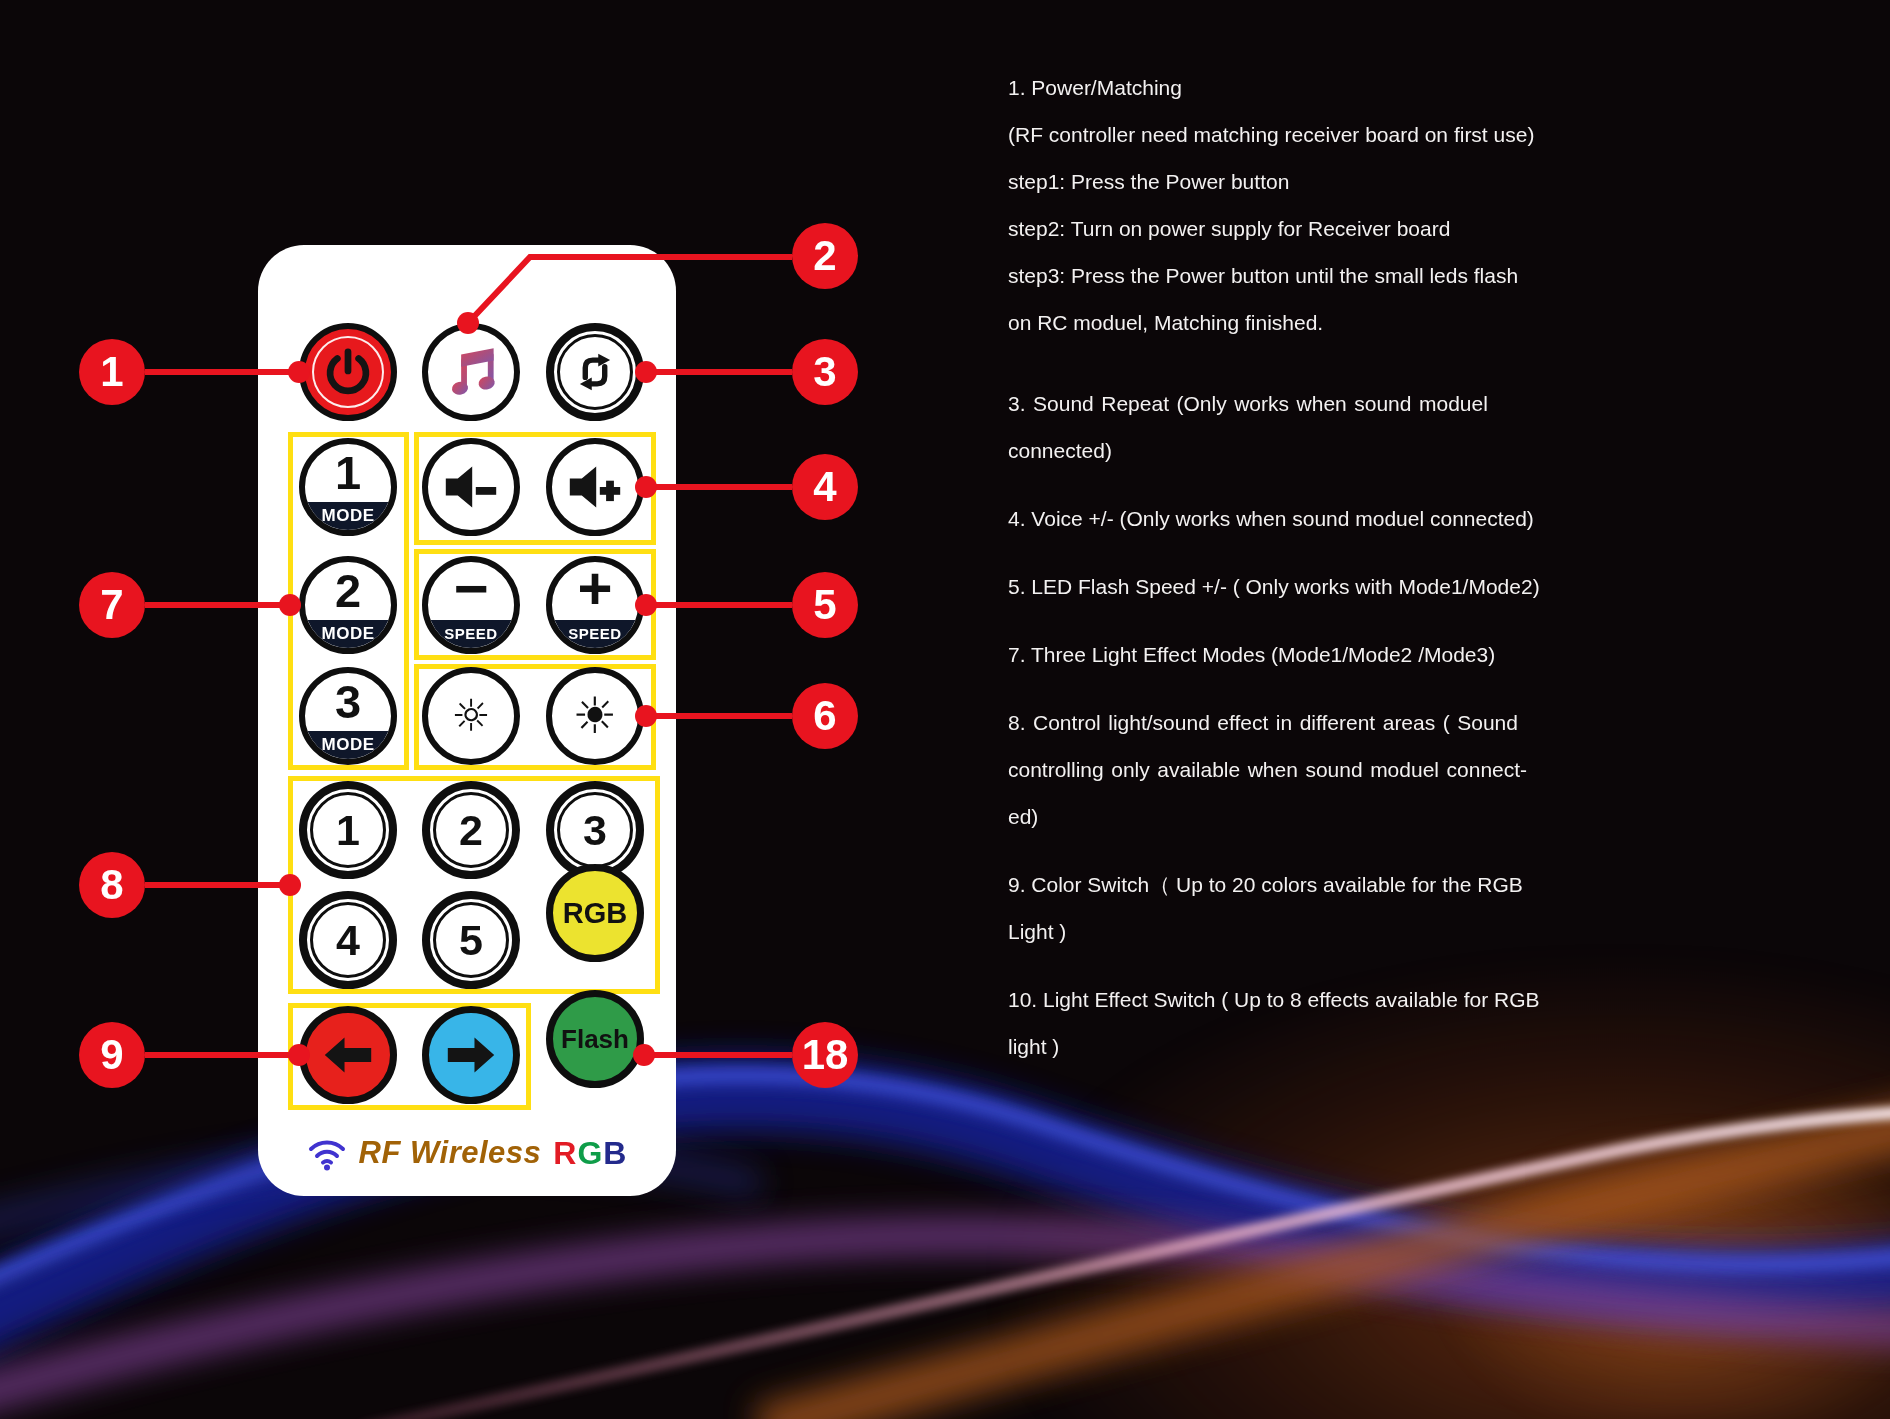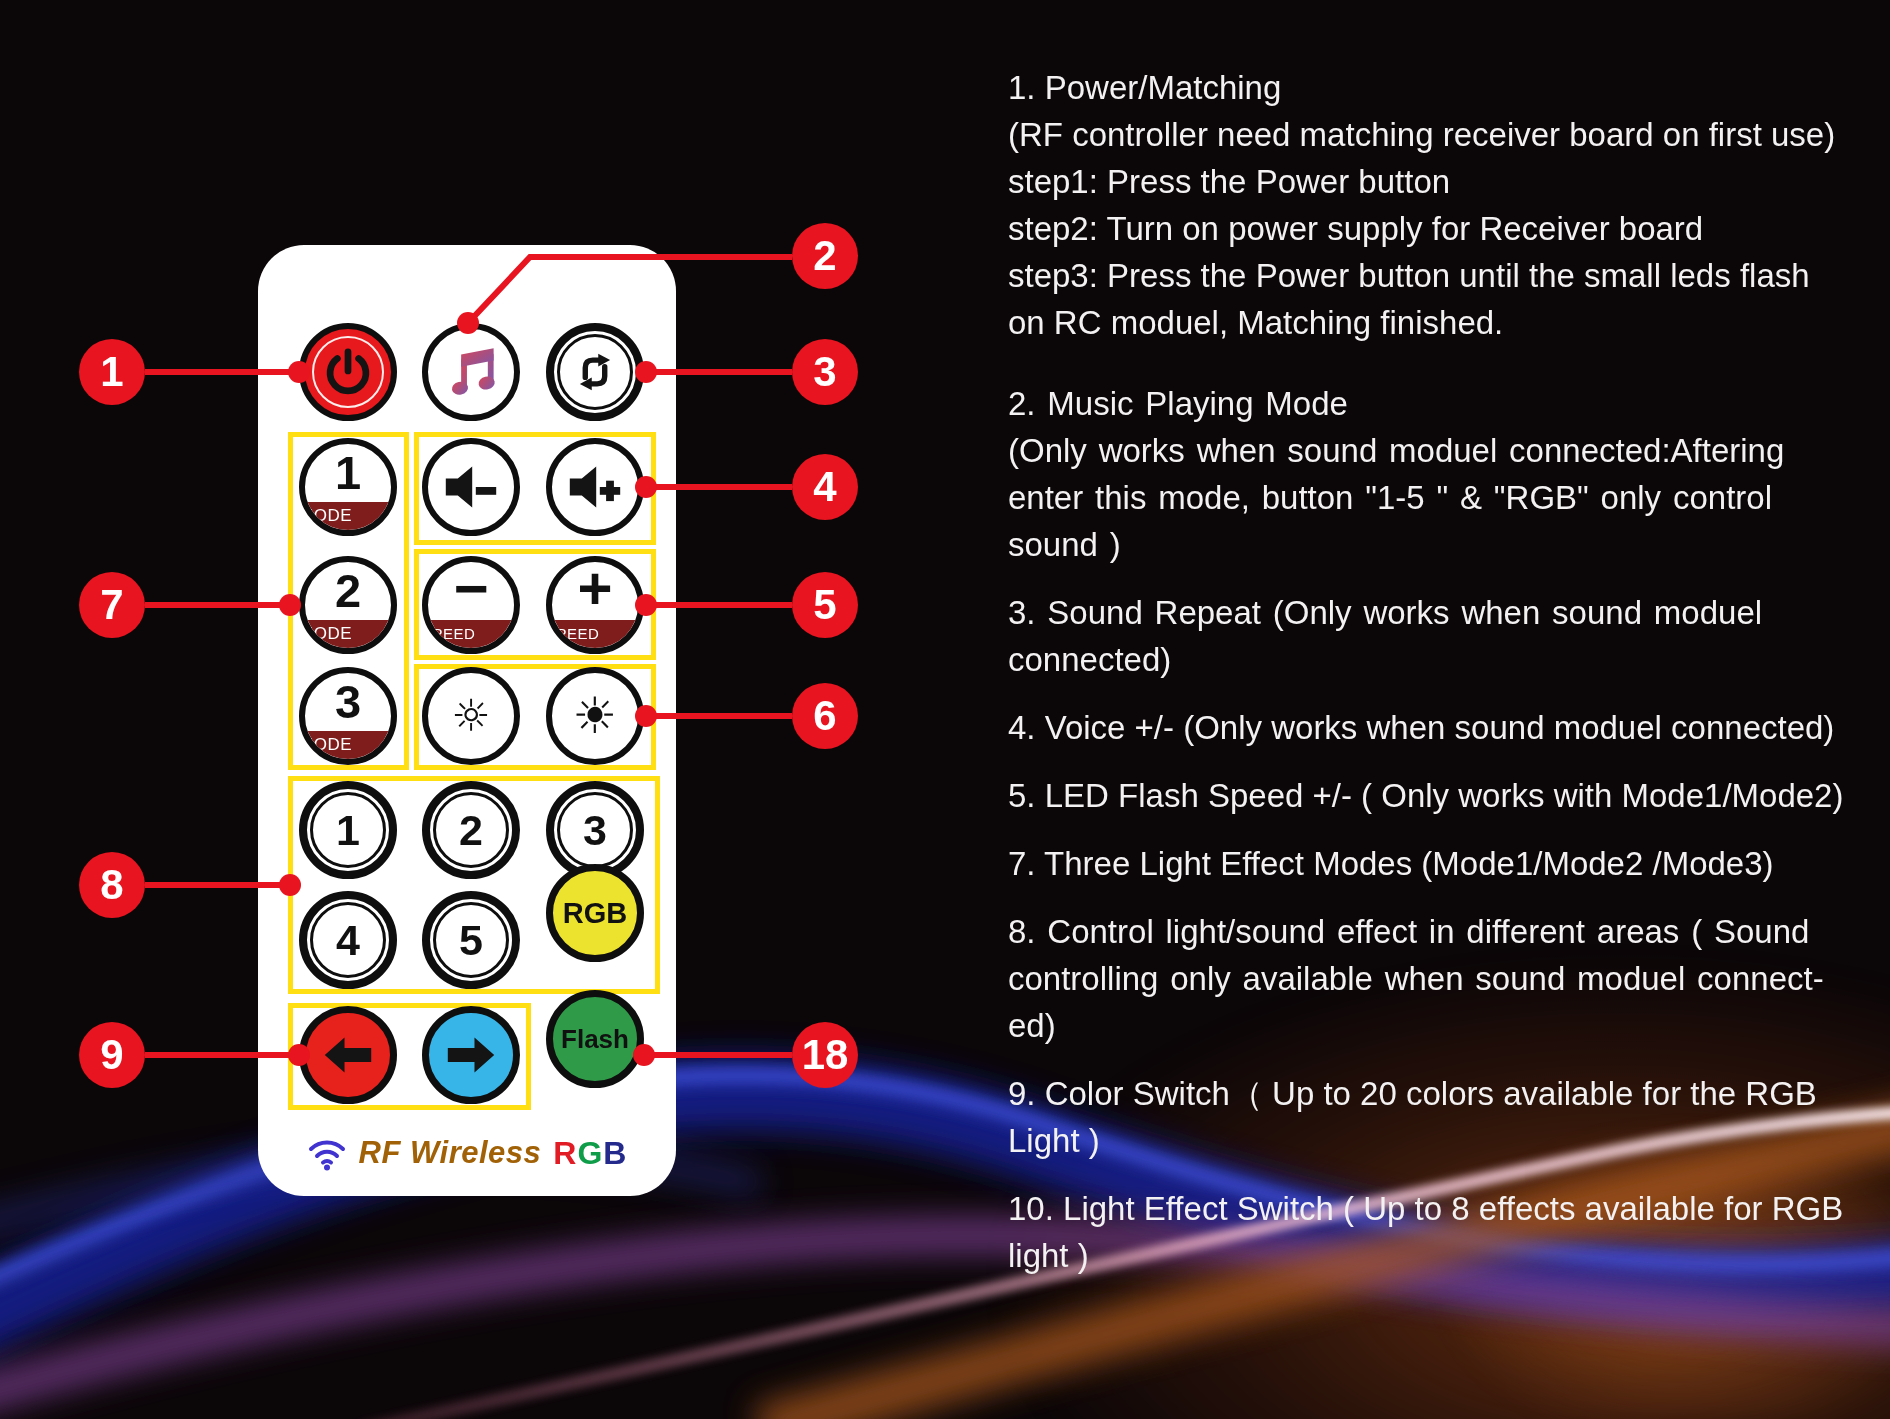--- a/index.html
+++ b/index.html
@@ -25,43 +25,43 @@
        justify-content:center;color:#111;}
   .btn.power{background:#e7191d;}
   .btn.power::after{content:"";position:absolute;inset:7px;border:2px solid rgba(255,255,255,.92);border-radius:50%;}
   .btn.ring2{border-width:8px;}
   .ring2 .inner{position:absolute;inset:3px;border:3px solid #0e0e0e;border-radius:50%;
        display:flex;align-items:center;justify-content:center;font-size:43px;font-weight:600;}
   .btn.split{overflow:hidden;}
   .split .big{position:absolute;top:1px;left:0;right:0;height:58px;text-align:center;
        font-weight:700;font-size:47px;line-height:56px;}
   .split .big.sign{font-size:60px;line-height:52px;font-weight:800;}
-  .split .band{position:absolute;bottom:0;left:-6px;right:-6px;height:28px;background:#7f1d1d;
-       color:#fff;font-weight:400;font-size:17px;line-height:27px;letter-spacing:.5px;}
+  .split .band{position:absolute;bottom:0;left:-6px;right:-6px;height:28px;background:#0f172a;
+       color:#fff;text-align:center;font-weight:700;font-size:17px;line-height:27px;letter-spacing:.5px;}
   .btn.rgb{background:#ece32f;font-size:29px;font-weight:800;border-width:7px;}
   .btn.flash{background:#2f9b48;font-size:26px;font-weight:700;border-width:7px;}
   .btn.arrL{background:#e7211c;border-width:7px;}
   .btn.arrR{background:#38b5e8;border-width:7px;}
   .sunGlyph{font-family:"DejaVu Sans",sans-serif;font-size:44px;line-height:44px;}
   .sunGlyph.bright{font-size:50px;}
 
   .footer{position:absolute;left:0;right:0;top:886px;height:44px;display:flex;
        align-items:center;justify-content:center;gap:12px;}
   .rfw{font-style:italic;font-weight:700;font-size:31px;color:#a16207;letter-spacing:.5px;}
   .rgbword{font-weight:800;font-size:32px;letter-spacing:1px;display:flex;}
   .rgbword .r{color:#e21c25;} .rgbword .g{color:#0f9d49;} .rgbword .b{color:#232a8c;}
 
   
   .co{position:absolute;width:66px;height:66px;border-radius:50%;background:#e8141f;color:#fff;
       display:flex;align-items:center;justify-content:center;font-size:42px;font-weight:700;z-index:4;}
   svg.lines{position:absolute;left:0;top:0;z-index:3;}
 
   
   .instructions{position:absolute;left:1008px;top:64px;width:878px;z-index:2;color:#f3f1f1;}
-  .instructions p{margin:0 0 21px 0;font-size:33px;line-height:47px;white-space:pre-line;}
+  .instructions p{margin:0 0 21px 0;font-size:21px;line-height:47px;white-space:pre-line;}
   .instructions p.gap{margin-bottom:34px;}
   .instructions p.wide{word-spacing:.08em;}
 </style>
 </head>
 <body>
 
 <div class="stage">
 
   <div class="glow-warm"></div>
   <div class="glow-warm2"></div>
@@ -257,24 +257,20 @@
   <div class="co" style="left:79px;top:1022px;">9</div>
   <div class="co" style="left:792px;top:1022px;">18</div>
 
   <div class="instructions">
     <p class="gap">1. Power/Matching
 (RF controller need matching receiver board on first use)
 step1: Press the Power button
 step2: Turn on power supply for Receiver board
 step3: Press the Power button until the small leds flash
 on RC moduel, Matching finished.</p>
-    <p class="wide">2. Music Playing Mode
-(Only works when sound moduel connected:Aftering
-enter this mode, button "1-5 " &amp; "RGB" only control
-sound )</p>
     <p class="wide">3. Sound Repeat (Only works when sound moduel
 connected)</p>
     <p>4. Voice +/- (Only works when sound moduel connected)</p>
     <p>5. LED Flash Speed +/- ( Only works with Mode1/Mode2)</p>
     <p>7. Three Light Effect Modes (Mode1/Mode2 /Mode3)</p>
     <p class="wide">8. Control light/sound effect in different areas ( Sound
 controlling only available when sound moduel connect-
 ed)</p>
     <p>9. Color Switch（ Up to 20 colors available for the RGB
 Light )</p>

